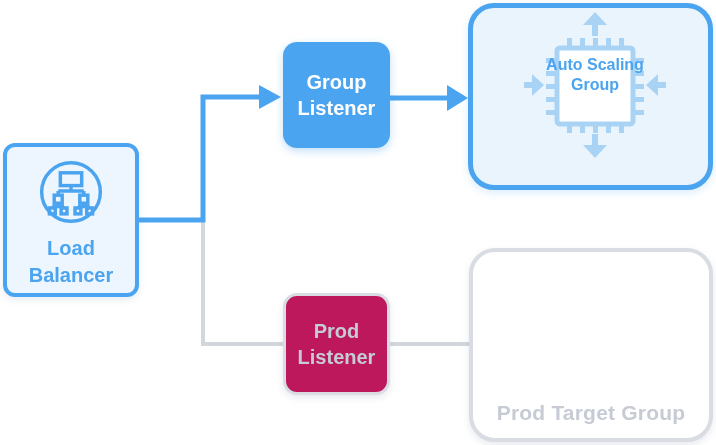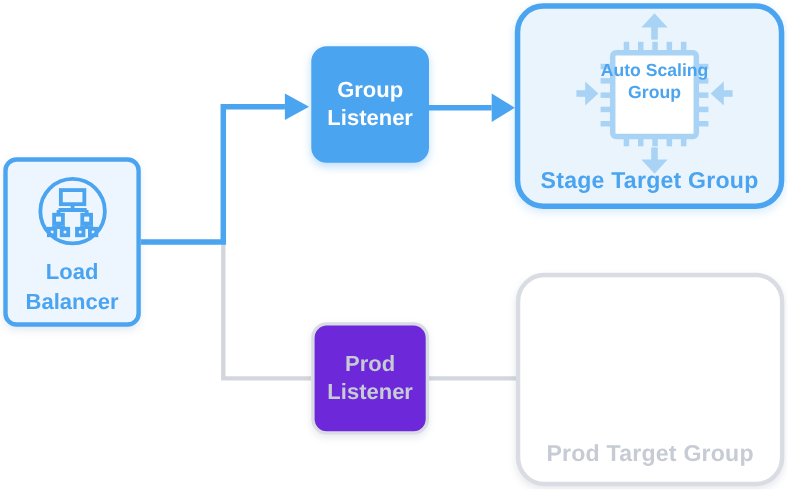--- a/index.html
+++ b/index.html
@@ -19,21 +19,21 @@
     width:716px;height:445px;
     background:#ffffff;
     overflow:hidden;
   }
   .connectors{position:absolute;left:0;top:0;width:716px;height:445px;}
 
   .node{position:absolute;display:flex;align-items:center;justify-content:center;text-align:center;}
 
   
   .lb{
-    left:3px;top:143px;width:125px;height:154px;
+    left:3px;top:143px;width:136px;height:154px;
     background:var(--lb-fill);
     border:4px solid var(--blue);
     border-radius:12px;
     flex-direction:column;gap:11px;
     padding-top:8px;
     box-shadow:0 3px 7px rgba(120,150,190,.18);
   }
   .lb-label{
     color:var(--blue);
     font-size:20px;line-height:27px;font-weight:700;
@@ -46,21 +46,21 @@
     font-size:20px;line-height:26px;font-weight:700;
   }
   .listener .lbl{width:90px;}
   .stage-listener{
     left:283px;top:42px;height:106px;
     background:var(--blue);color:#ffffff;
     box-shadow:0 3px 8px rgba(75,164,239,.35);
   }
   .prod-listener{
     left:283px;top:293px;height:102px;
-    background:#6d28d9;color:var(--gray-text);
+    background:#be185d;color:var(--gray-text);
     border:3px solid var(--gray-border);
     box-shadow:0 3px 7px rgba(130,140,160,.18);
   }
 
   
   .tg{border-radius:26px;}
   .stage-tg{
     left:468px;top:3px;width:245px;height:187px;
     background:var(--light-blue);
     border:5px solid var(--blue);
@@ -180,20 +180,19 @@
         <rect x="78" y="107" width="12" height="5"></rect>
         <rect x="164" y="55" width="12" height="5"></rect>
           <rect x="164" y="68" width="12" height="5"></rect>
         <rect x="164" y="81" width="12" height="5"></rect>
           <rect x="164" y="94" width="12" height="5"></rect>
         <rect x="164" y="107" width="12" height="5"></rect>
       </g>
       <rect x="89" y="45" width="76" height="76" rx="3" fill="#ffffff" stroke="var(--pale-blue)" stroke-width="5"></rect>
     </svg>
     <div class="asg-label">Auto Scaling Group</div>
-    <div class="tg-label">Stage Target Group</div>
   </div>
 
   <div class="node tg prod-tg">
     <div class="tg-label">Prod Target Group</div>
   </div>
 
 </div>
 
 </body></html>

